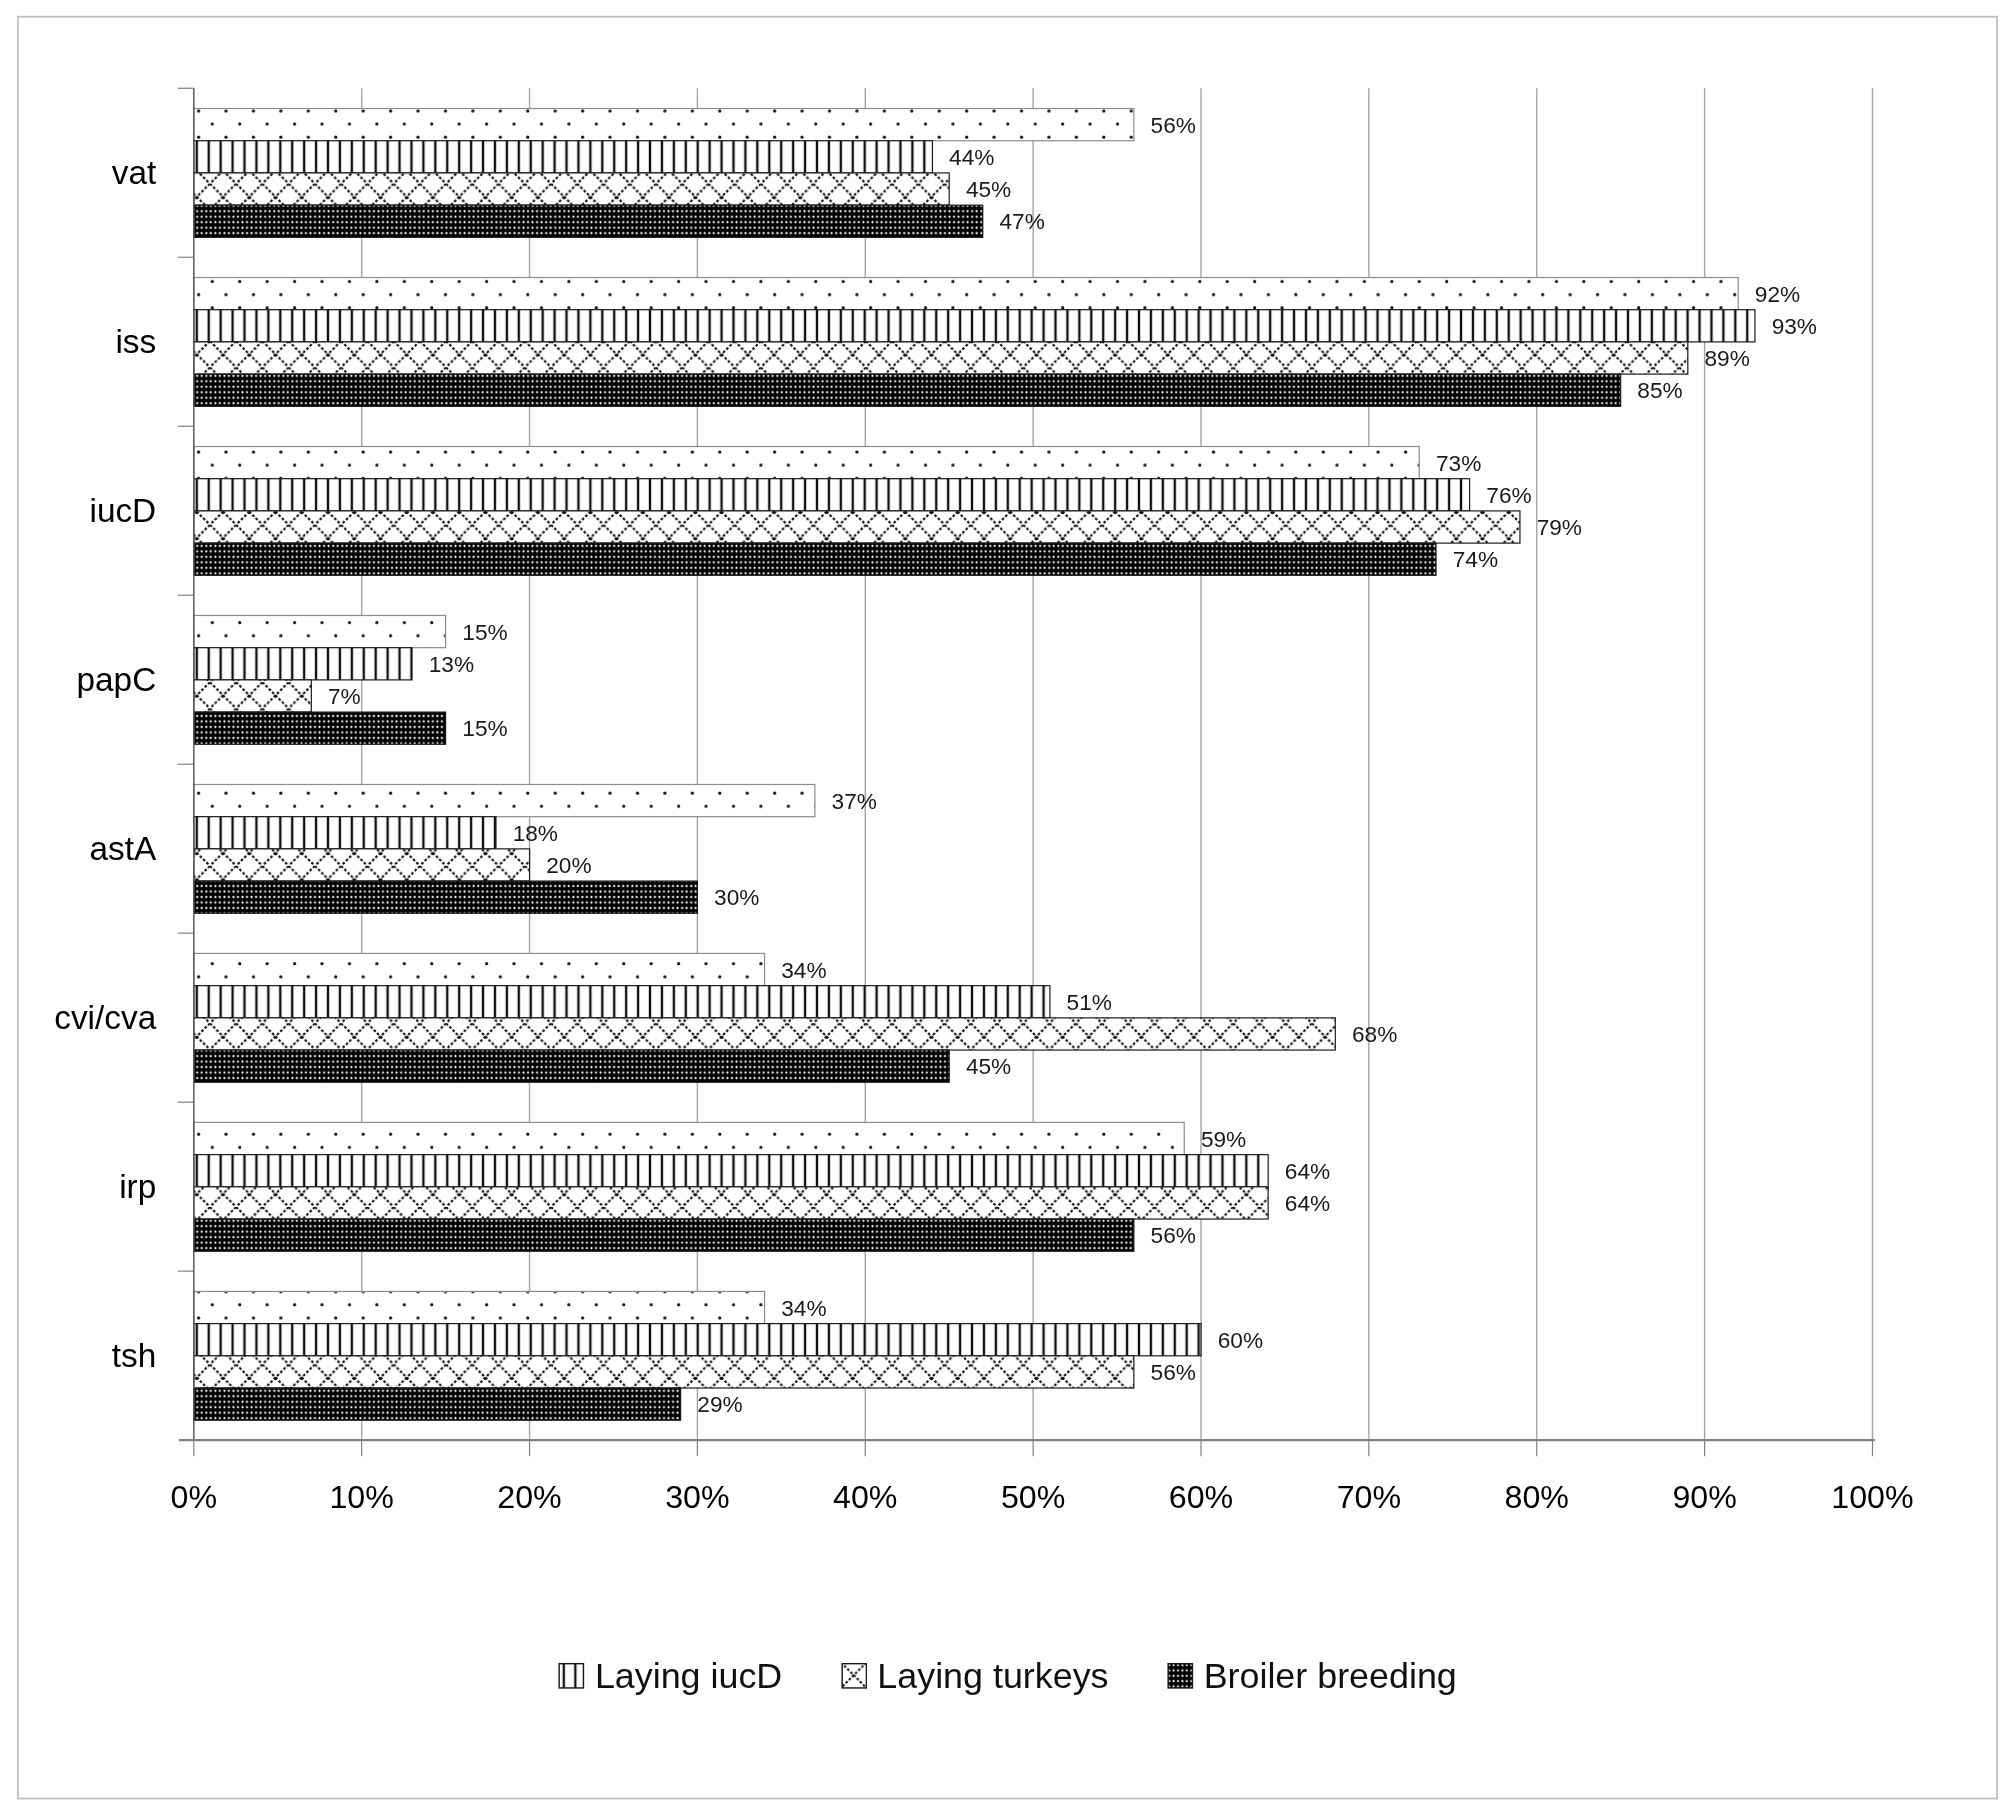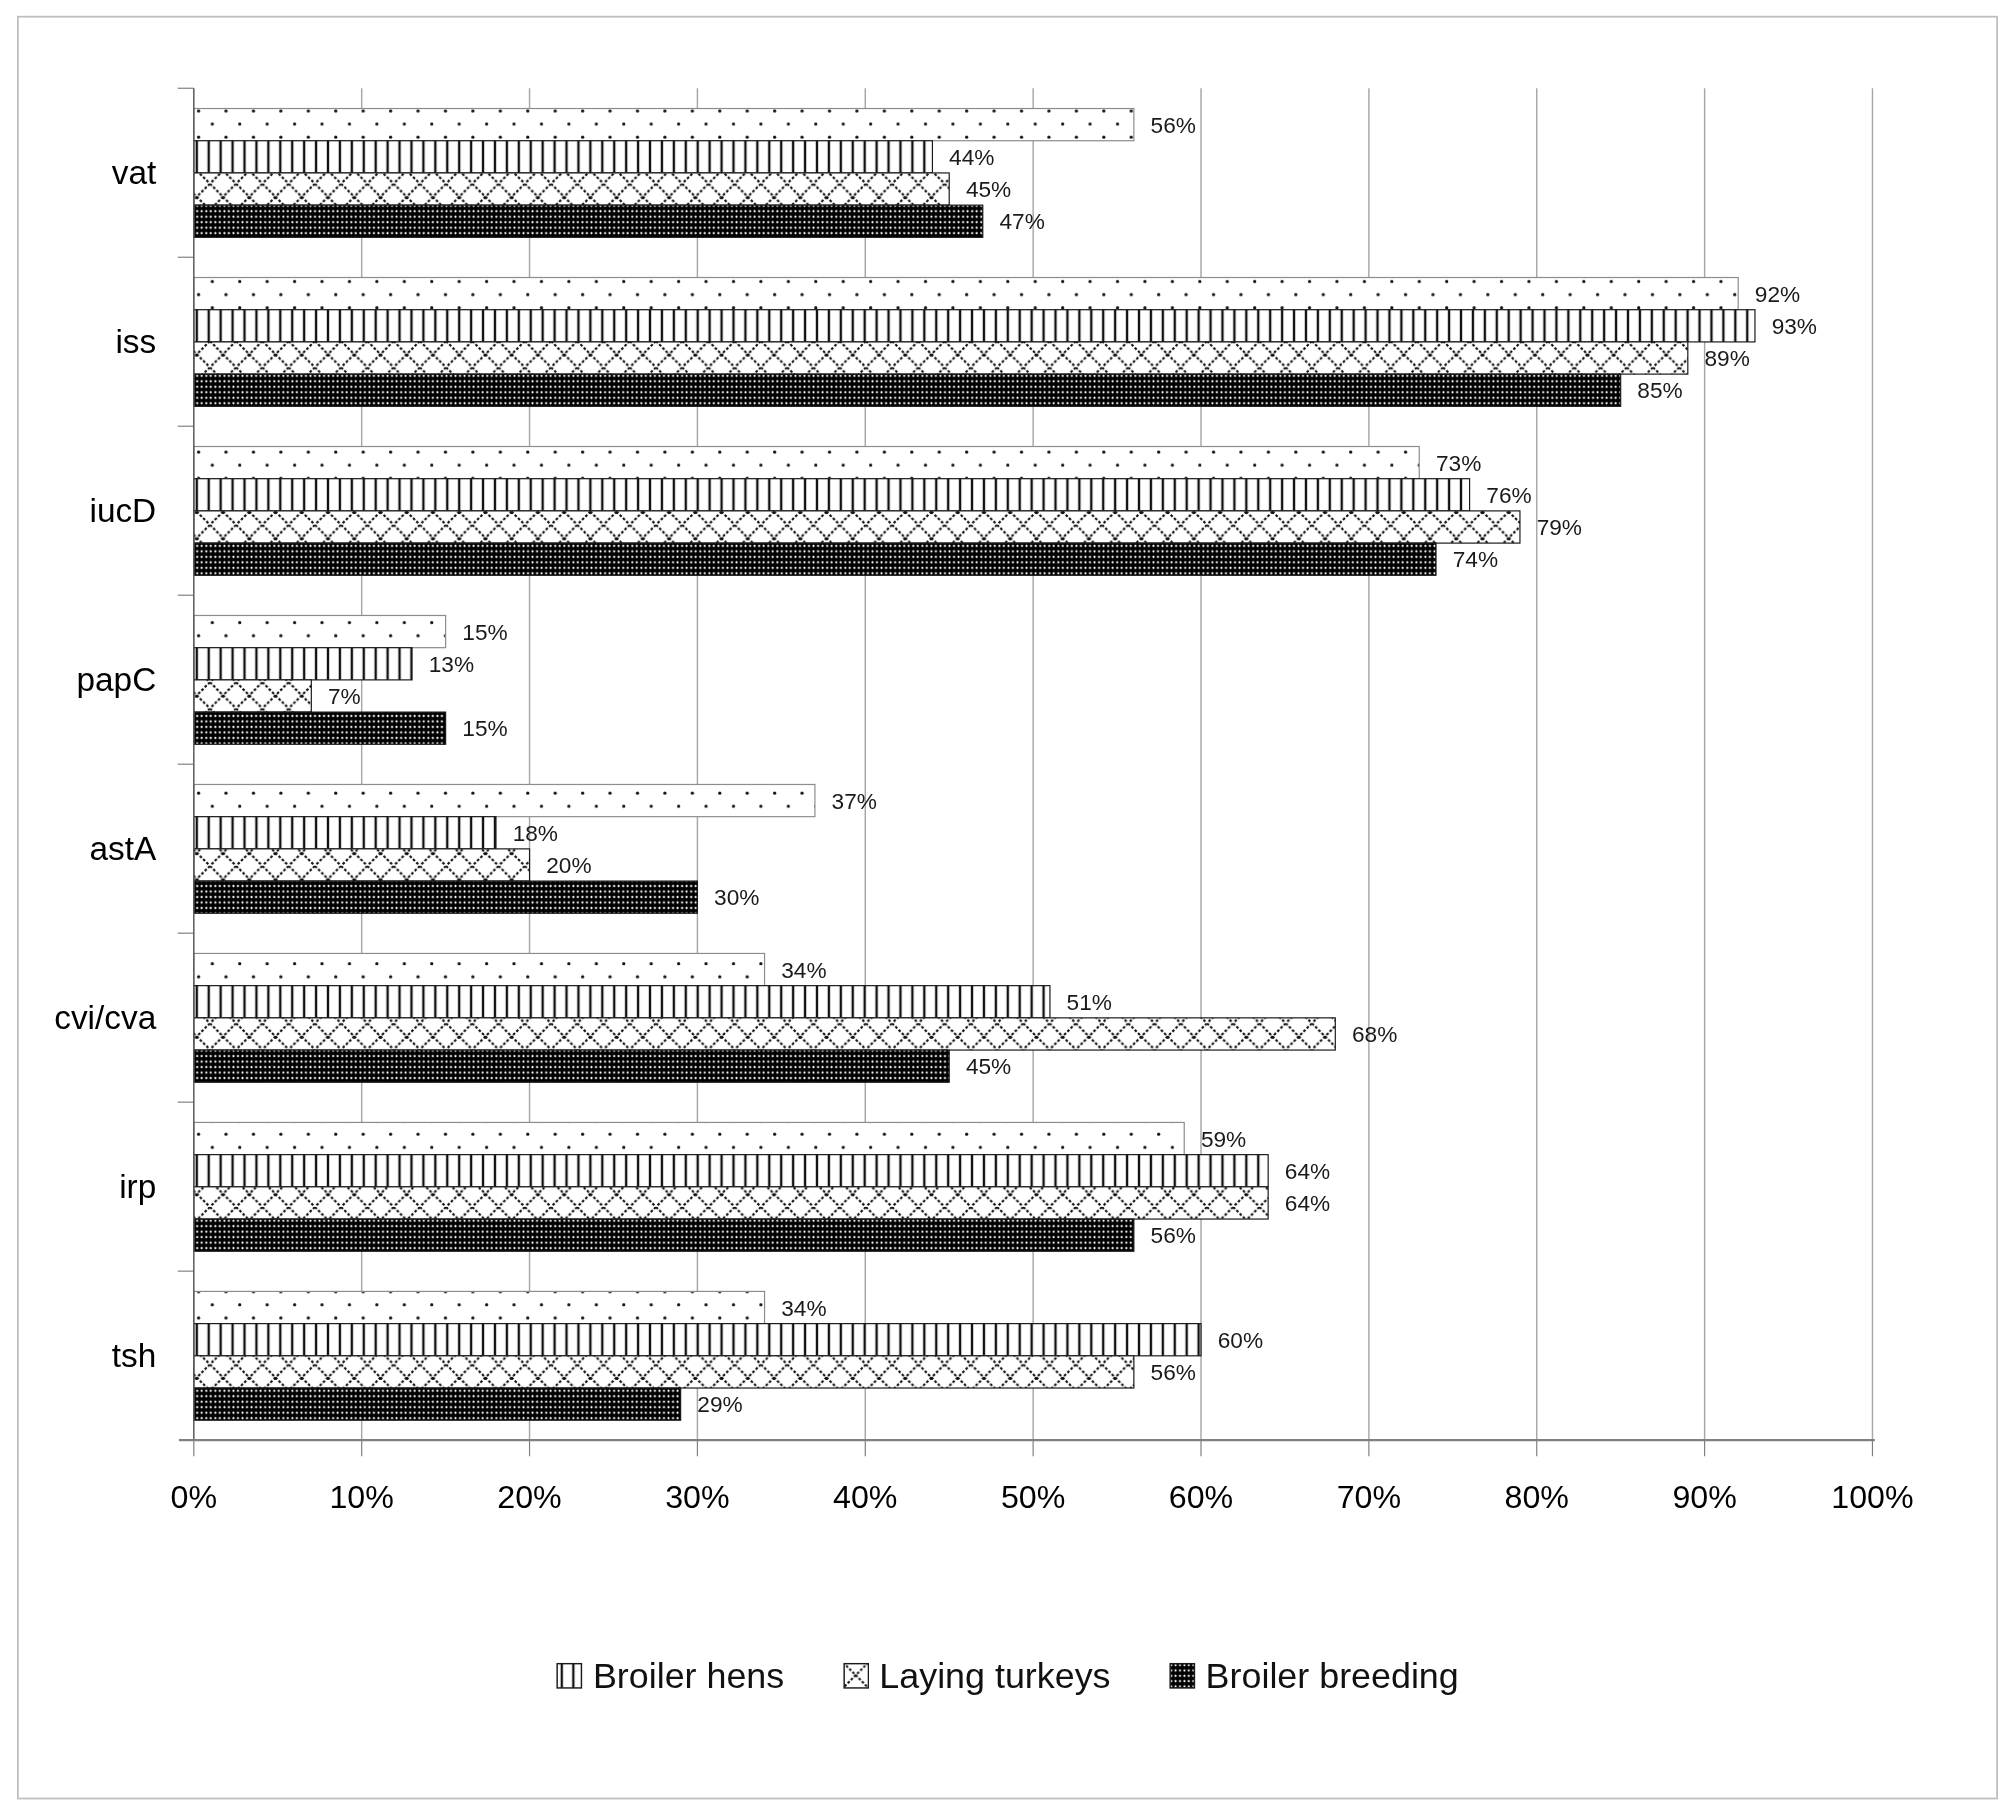--- a/index.html
+++ b/index.html
@@ -154,21 +154,21 @@
       <line x1="2858.5" y1="2415" x2="2858.5" y2="2442" stroke="#808080" stroke-width="2"></line>
       <text x="2858.5" y="2510" text-anchor="middle" dominant-baseline="central" font-size="54" fill="#000000">90%</text>
       <line x1="3140" y1="2415" x2="3140" y2="2442" stroke="#808080" stroke-width="2"></line>
       <text x="3140" y="2510" text-anchor="middle" dominant-baseline="central" font-size="54" fill="#000000">100%</text>
     </svg>
   <div class="legend" id="legend">
       <div class="legend-item">
         <svg viewBox="0 0 46 46" class="swatch">
           <rect x="2" y="2" width="42" height="42" fill="url(#p-vertical-lines)" stroke="#1a1a1a" stroke-width="2.5"></rect>
         </svg>
-        <span>Broiler hens</span>
+        <span>Laying iucD</span>
       </div>
       <div class="legend-item">
         <svg viewBox="0 0 46 46" class="swatch">
           <rect x="2" y="2" width="42" height="42" fill="url(#p-crosshatch)" stroke="#1a1a1a" stroke-width="2.5"></rect>
         </svg>
         <span>Laying turkeys</span>
       </div>
       <div class="legend-item">
         <svg viewBox="0 0 46 46" class="swatch">
           <rect x="2" y="2" width="42" height="42" fill="url(#p-dark-dots)" stroke="#1a1a1a" stroke-width="2.5"></rect>

